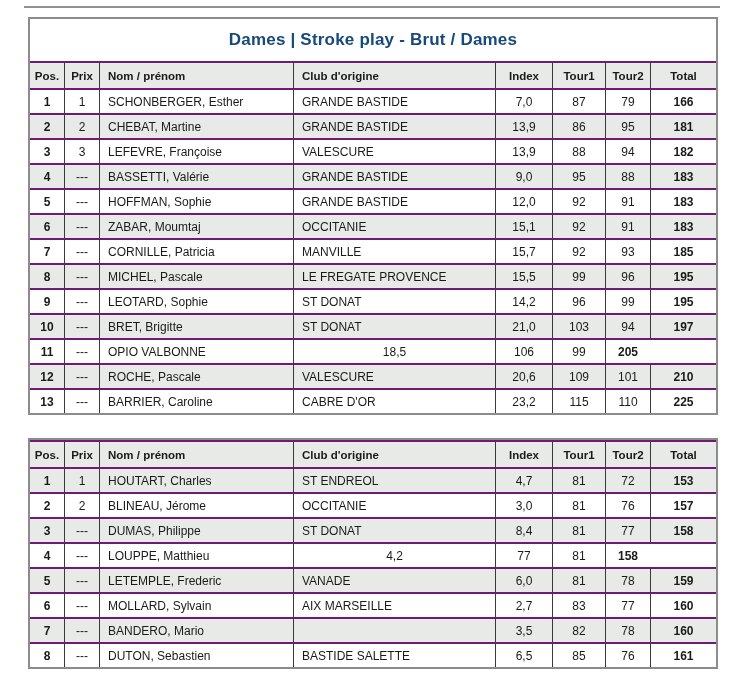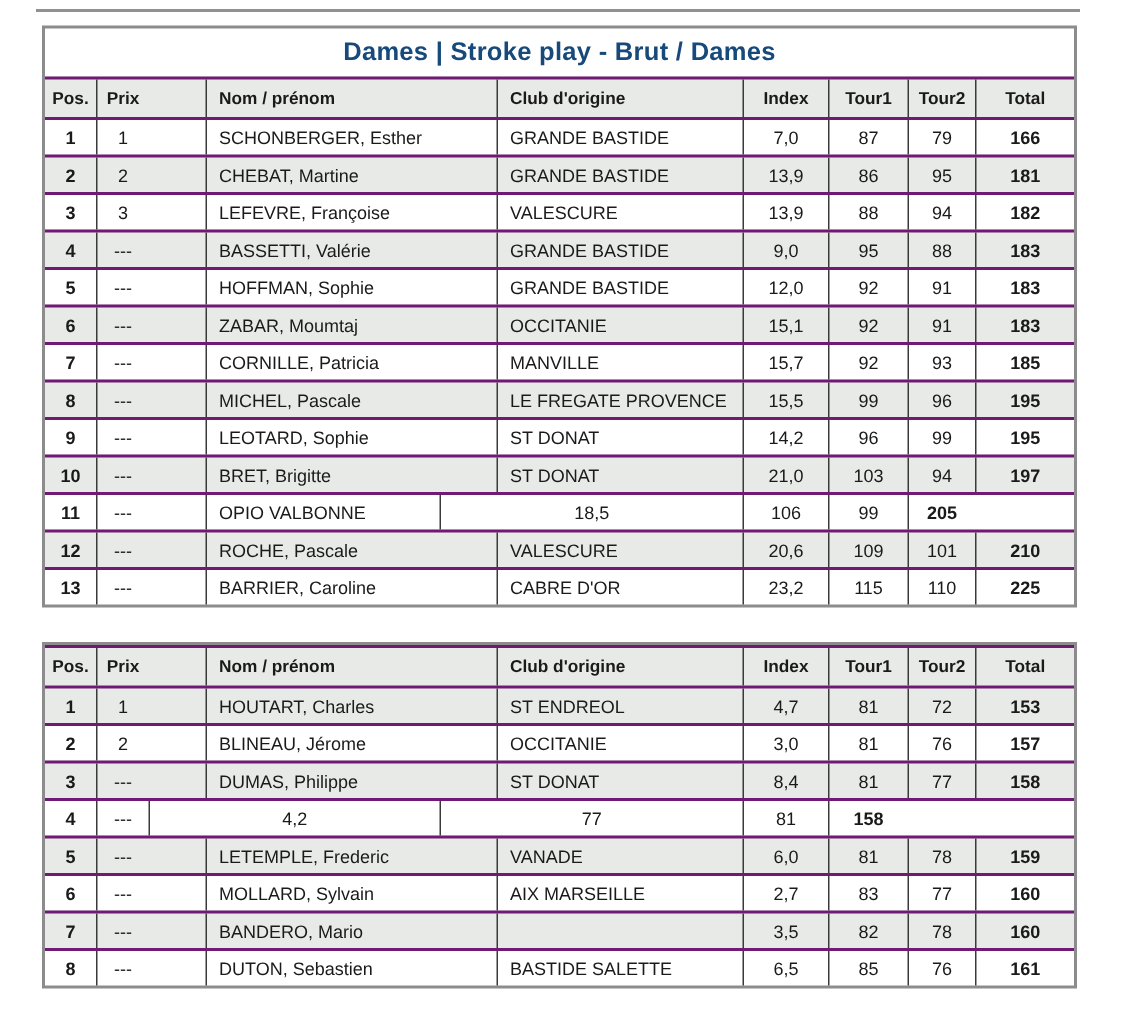--- a/index.html
+++ b/index.html
@@ -29,21 +29,21 @@
     width: 690px;
   }
   .tbl {
     box-sizing: border-box;
     width: 690px;
     border: 2px solid #8c8c8c;
     background: #ffffff;
   }
   .tbl + .tbl { margin-top: 23px; }
   .title-band {
-    height: 32px;
+    height: 42px;
     display: flex;
     align-items: center;
     justify-content: center;
   }
   .title {
     color: var(--accent, #17497b);
     font-weight: bold;
     font-size: 17px;
     letter-spacing: 0.2px;
   }
@@ -64,21 +64,20 @@
     justify-content: center;
     border-left: 1px solid #3a3a3a;
     font-size: 12px;
     white-space: nowrap;
     overflow: hidden;
   }
   .cell:first-child { border-left: none; }
   .cell.left {
     justify-content: flex-start;
     padding-left: 8px;
-    margin-left: 38px;
   }
   .cell.bold { font-weight: bold; }
   .grid-row.header .cell {
     font-weight: bold;
     font-size: 11.5px;
   }
 </style>
 </head>
 <body>
 
@@ -271,20 +270,21 @@
           <div class="cell left">DUMAS, Philippe</div>
           <div class="cell left">ST DONAT</div>
           <div class="cell">8,4</div>
           <div class="cell">81</div>
           <div class="cell">77</div>
           <div class="cell bold">158</div>
         </div>
         <div class="grid-row data">
           <div class="cell bold">4</div>
           <div class="cell">---</div>
+          <div class="cell left">LOUPPE, Matthieu</div>
           <div class="cell">4,2</div>
           <div class="cell">77</div>
           <div class="cell">81</div>
           <div class="cell bold">158</div>
         </div>
         <div class="grid-row data striped">
           <div class="cell bold">5</div>
           <div class="cell">---</div>
           <div class="cell left">LETEMPLE, Frederic</div>
           <div class="cell left">VANADE</div>

